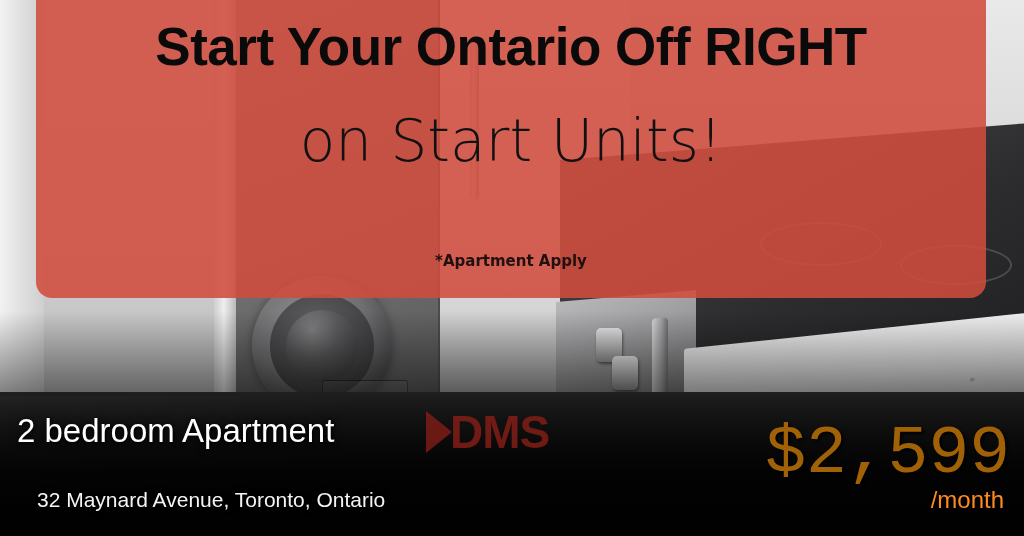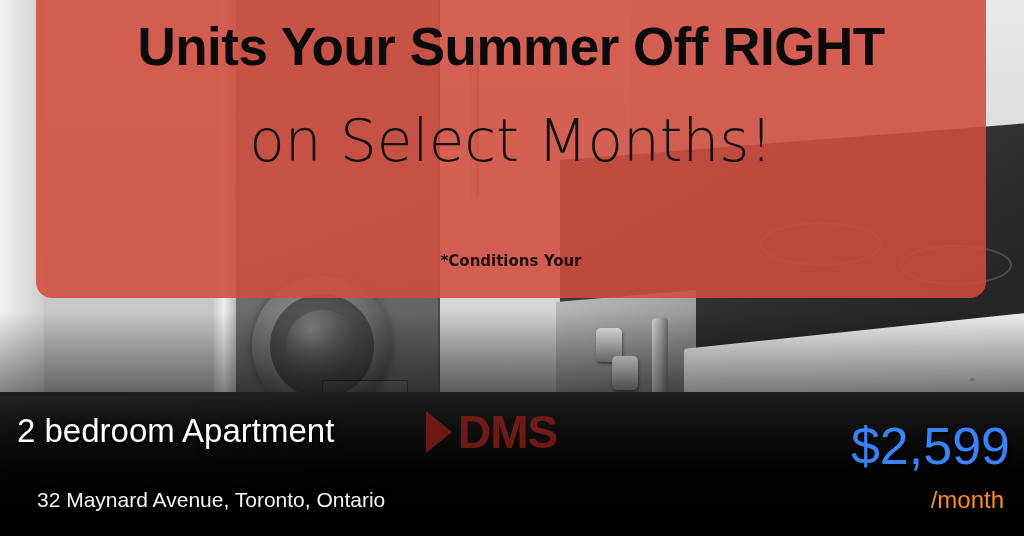--- a/index.html
+++ b/index.html
@@ -158,21 +158,21 @@
     background: linear-gradient(180deg, rgba(0,0,0,0) 58%, rgba(0,0,0,.55) 76%, rgba(0,0,0,.9) 88%, rgba(0,0,0,.96) 100%);
     pointer-events: none;
   }
 
   
   .watermark {
     position: absolute;
     left: 426px; top: 409px;
     display: flex;
     align-items: center;
-    gap: 10px;
+    gap: 2px;
     opacity: .78;
     pointer-events: none;
   }
   .wm-play {
     width: 0; height: 0;
     border-top: 21px solid transparent;
     border-bottom: 21px solid transparent;
     border-left: 26px solid #8d1f18;
     margin-right: -4px;
     filter: brightness(.95);
@@ -247,25 +247,26 @@
     left: 17px; top: 488px;
     font-size: 21px;
     color: #f4f4f4;
     text-shadow: 1px 1px 3px rgba(0,0,0,.95), 0 0 6px rgba(0,0,0,.8);
     white-space: nowrap;
     margin-left: 20px;
   }
   .price {
     position: absolute;
     right: 14px; top: 420px;
-    font-size: 52px;
-    color: #3b82f6;
+    font-size: 68px;
+    color: #a16207;
     text-shadow: 2px 2px 3px rgba(0,0,0,.9);
     white-space: nowrap;
     line-height: 1;
+    font-family: Liberation Mono, monospace;
   }
   .price-period {
     position: absolute;
     right: 20px; top: 488px;
     font-size: 24px;
     color: #ff8c1a;
     text-shadow: 1px 1px 3px rgba(0,0,0,.9);
     white-space: nowrap;
     line-height: 1;
   }
@@ -305,25 +306,25 @@
   </div>
 
   <div class="scrim"></div>
 
   <div class="watermark">
     <span class="wm-play"></span>
     <span class="wm-text">DMS</span>
   </div>
 
   <div class="promo">
-    <div class="promo-headline">Units Your Summer Off RIGHT</div>
+    <div class="promo-headline">Start Your Ontario Off RIGHT</div>
     <div class="promo-sub">
-      <span class="l2">on Select Months!</span>
+      <span class="l2">on Start Units!</span>
     </div>
-    <div class="promo-fine">*Conditions Your</div>
+    <div class="promo-fine">*Apartment Apply</div>
   </div>
 
   <div class="listing-title">2 bedroom Apartment</div>
   <div class="listing-address">32 Maynard Avenue, Toronto, Ontario</div>
   <div class="price">$2,599</div>
   <div class="price-period">/month</div>
 
 </div>
 
 </body></html>

